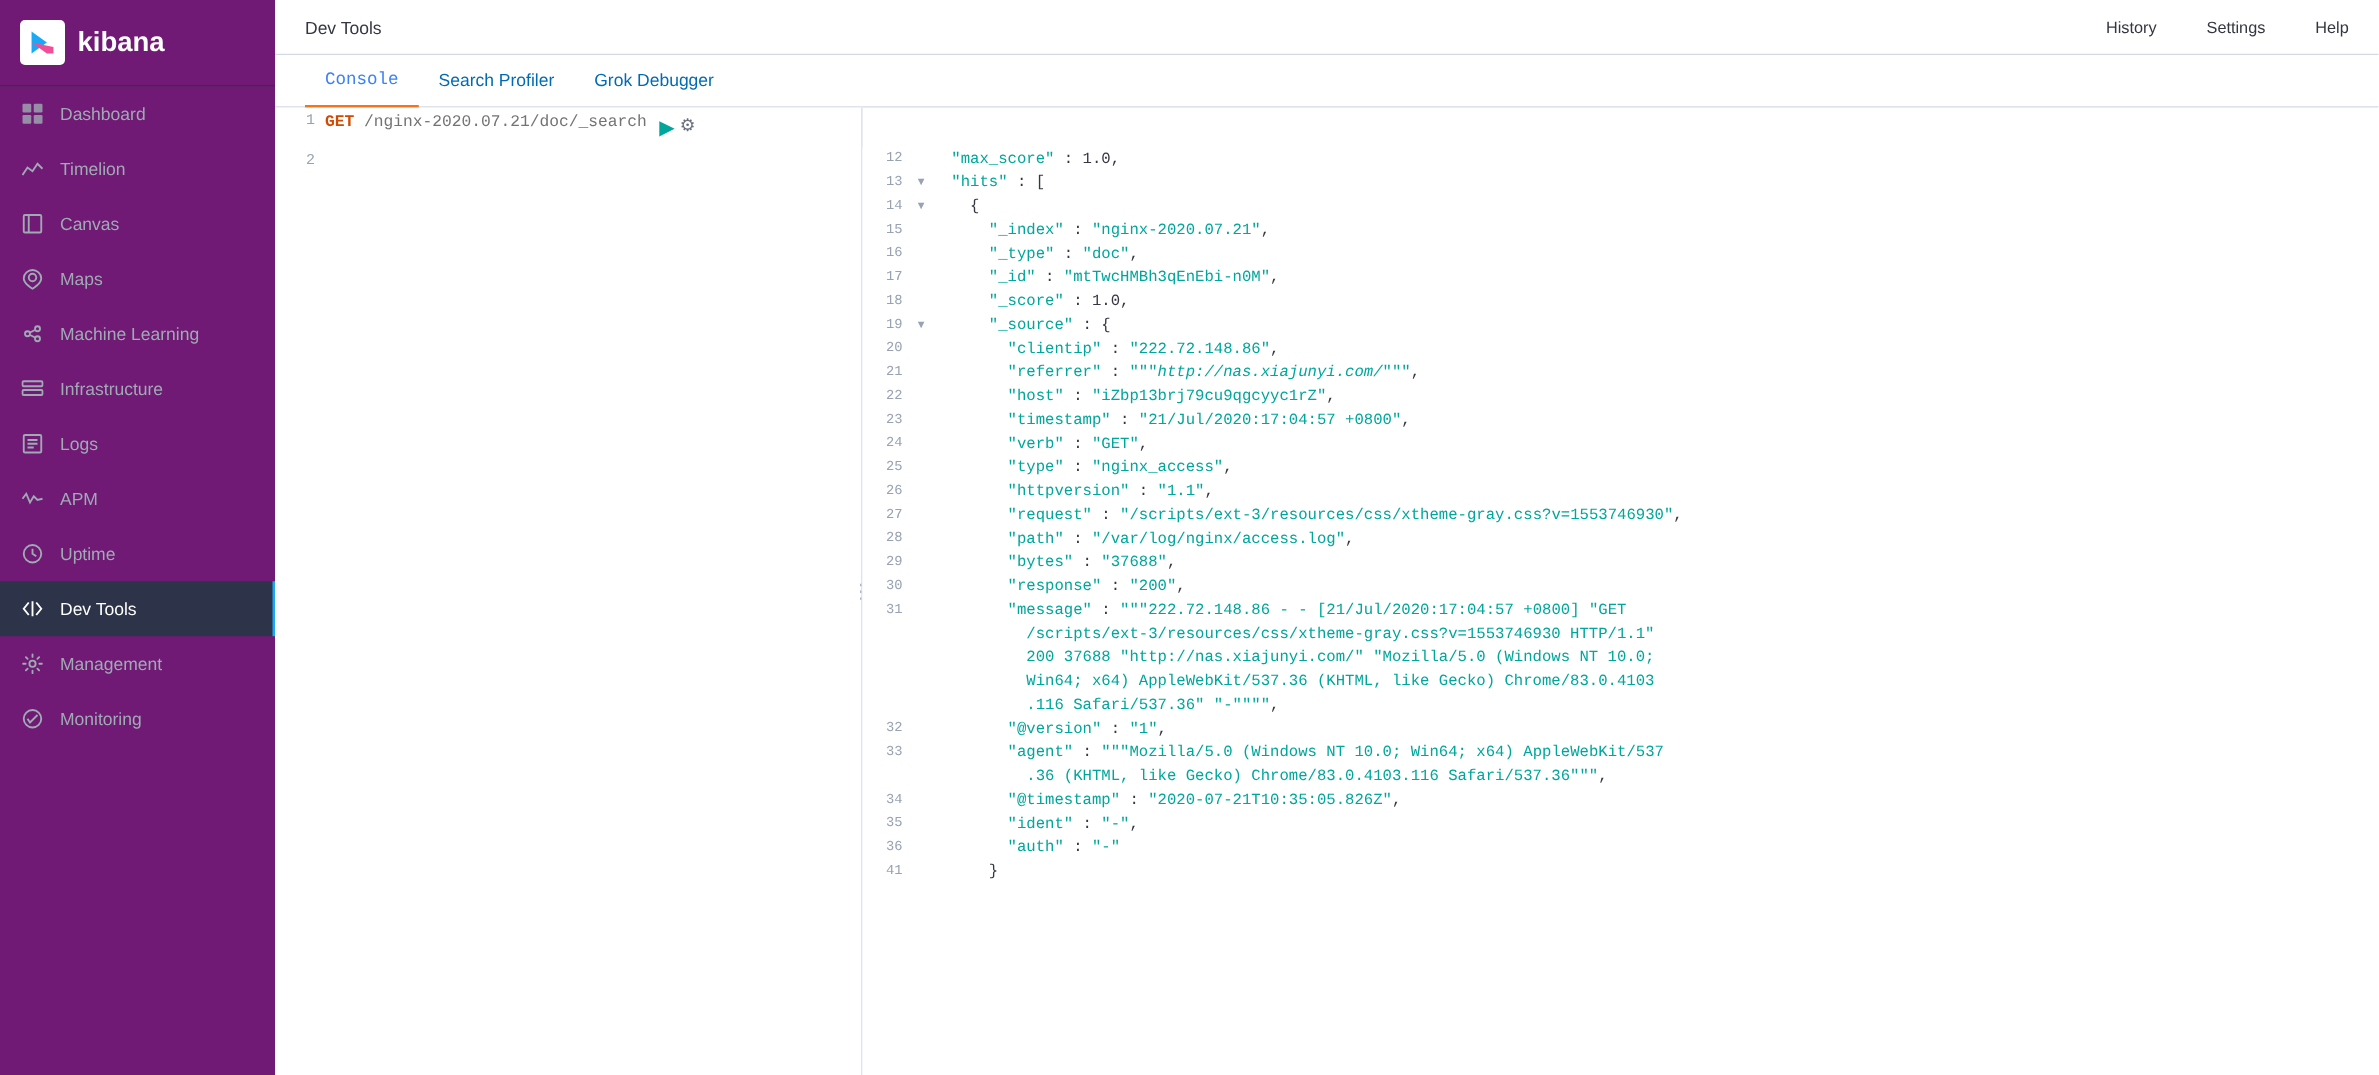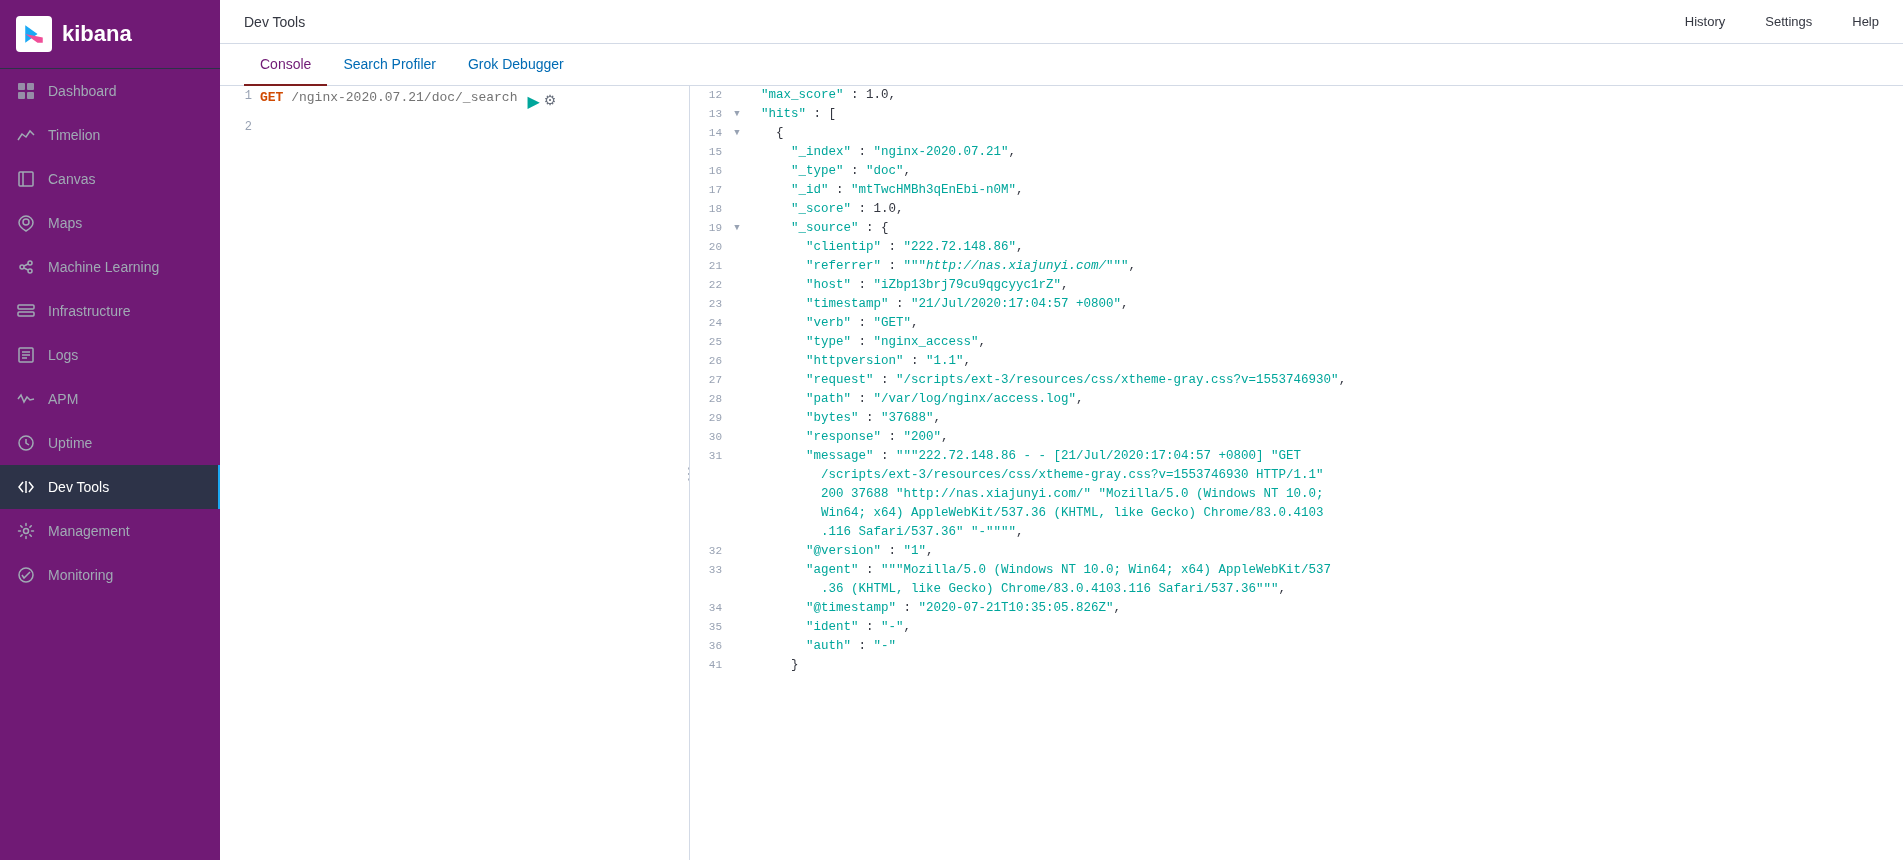--- a/index.html
+++ b/index.html
@@ -107,23 +107,24 @@
     }
     .tab {
       padding: 12px 16px;
       font-size: 14px;
       cursor: pointer;
       color: #006bb4;
       border-bottom: 2px solid transparent;
       margin-bottom: -1px;
     }
     .tab.active {
-      color: #701a75;
-      border-bottom: 2px solid #7f1d1d;
+      color: #3b82f6;
+      border-bottom: 2px solid #f97316;
       font-weight: 500;
+      font-family: Liberation Mono, monospace;
     }
 
     
     .editor-area {
       flex: 1;
       display: flex;
       overflow: hidden;
     }
 
     
@@ -205,20 +206,21 @@
     }
 
     
     .response-pane {
       flex: 1;
       overflow: hidden;
       display: flex;
       flex-direction: column;
       background: #fff;
       position: relative;
+      margin-top: 32px;
     }
     .response-scroll {
       flex: 1;
       overflow-y: auto;
       overflow-x: auto;
       font-family: 'Courier New', Courier, monospace;
       font-size: 12.5px;
     }
     .response-line {
       display: flex;

